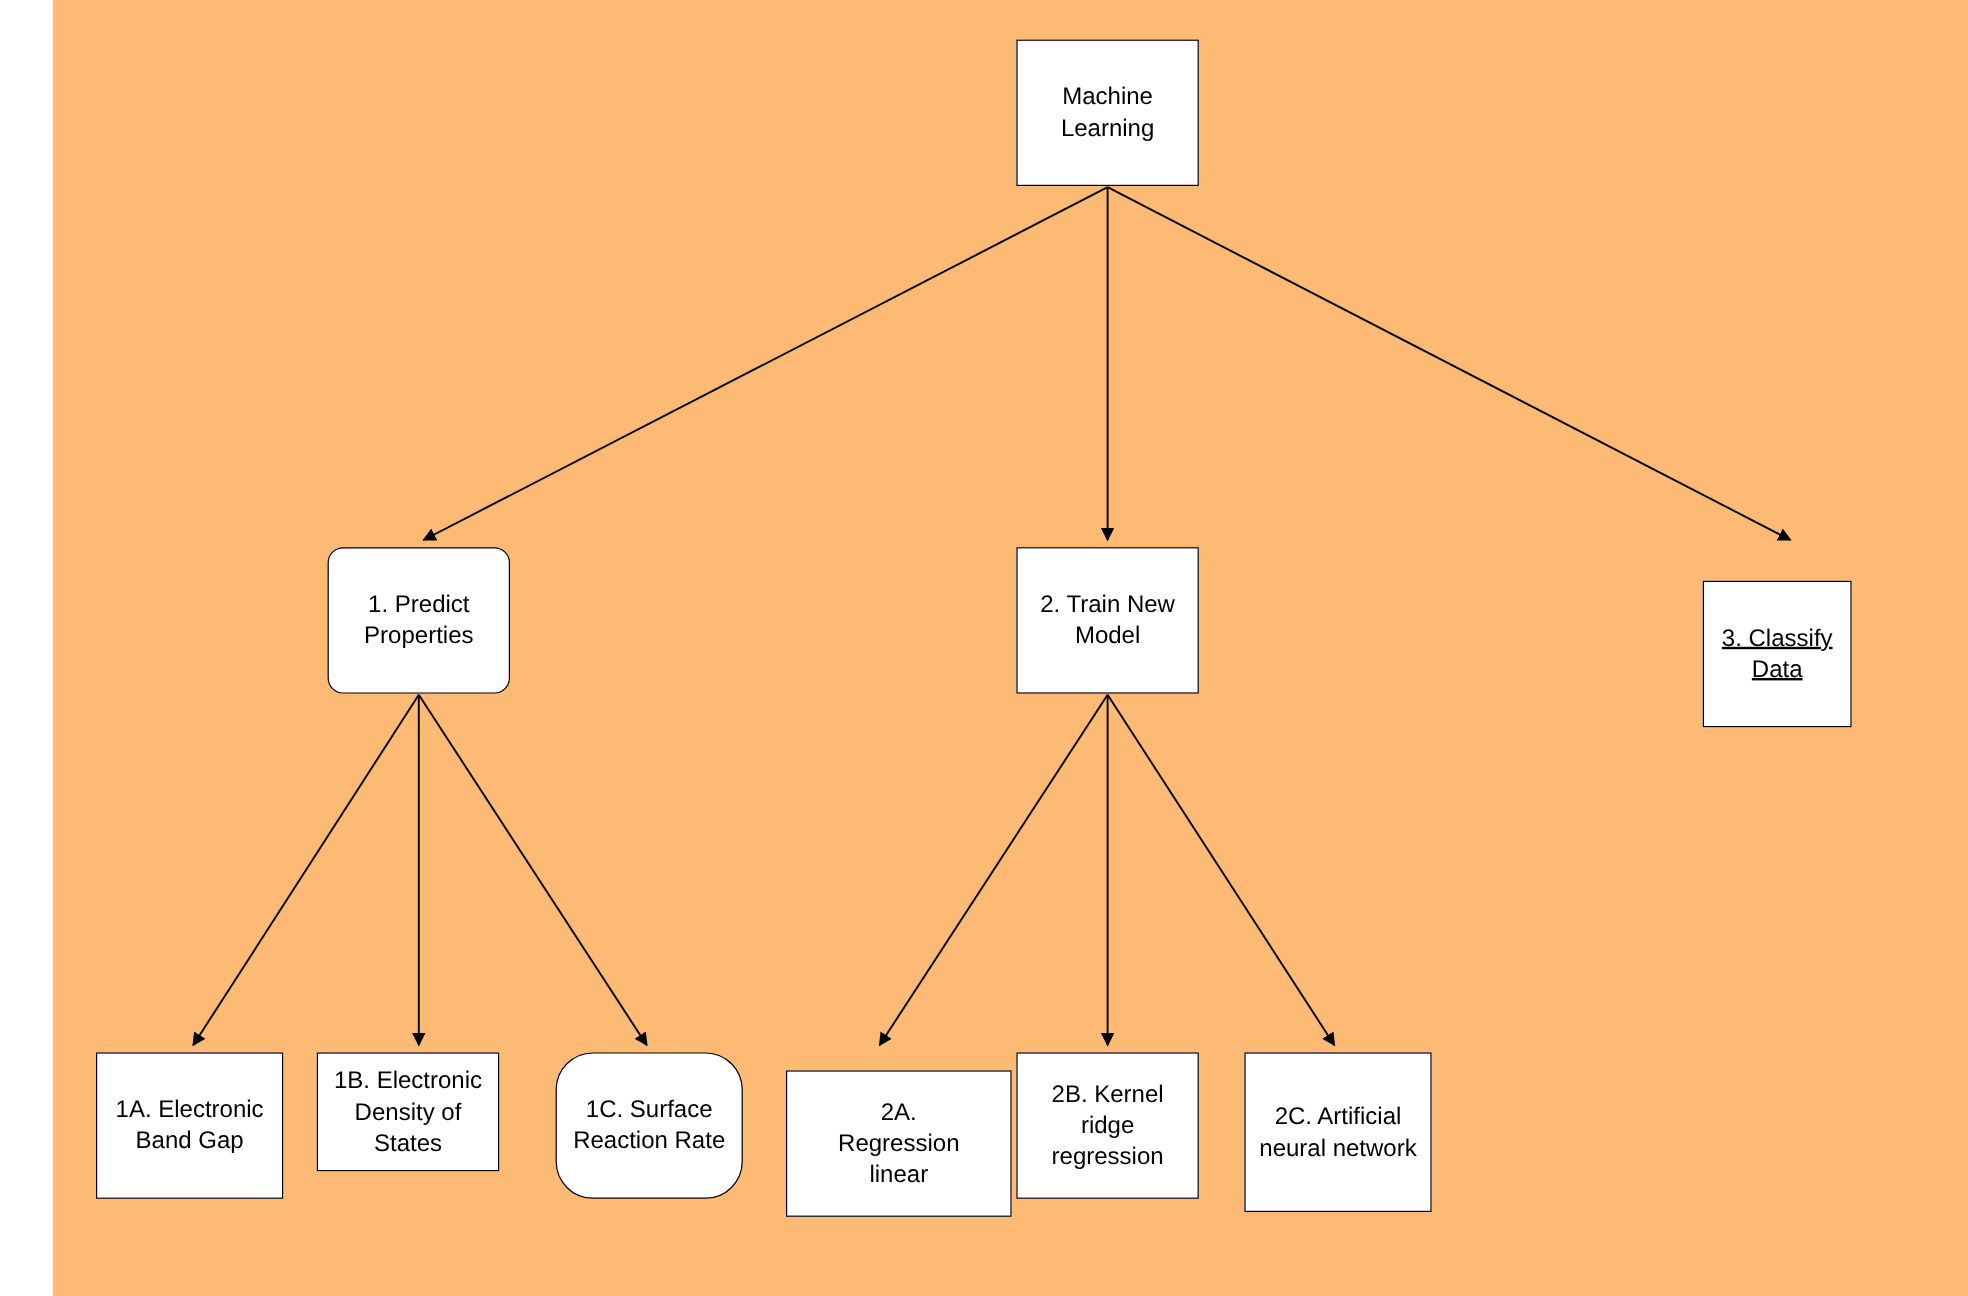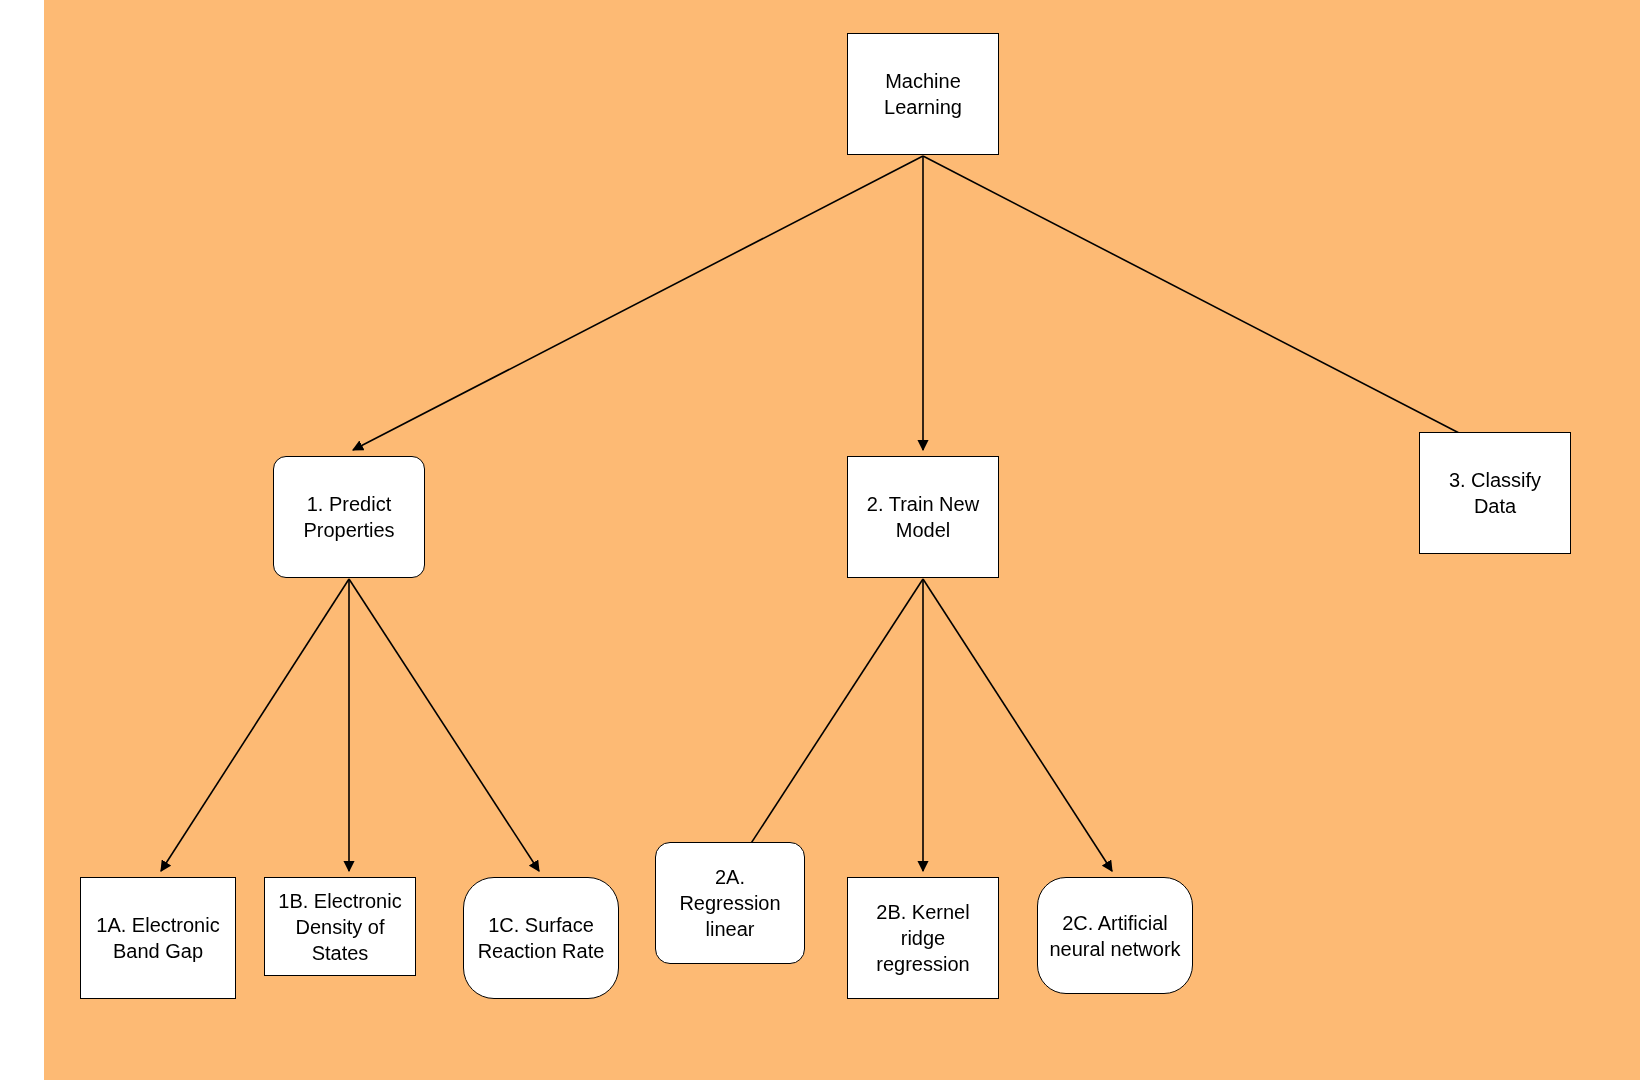--- a/index.html
+++ b/index.html
@@ -64,32 +64,32 @@
       </g>
   </svg>
 
   <div id="node-layer">
       <div class="node" style="left: 803px; top: 33px; width: 152px; height: 122px; border-color: rgb(0, 0, 0);">Machine
 Learning</div>
       <div class="node" style="left: 229px; top: 456px; width: 152px; height: 122px; border-color: rgb(0, 0, 0); border-radius: 13px;">1. Predict
 Properties</div>
       <div class="node" style="left: 803px; top: 456px; width: 152px; height: 122px; border-color: rgb(0, 0, 0);">2. Train New
 Model</div>
-      <div class="node" style="left: 1375px; top: 432px; width: 152px; height: 122px; border-color: rgb(0, 0, 0);">3. Classify
+      <div class="node" style="left: 1375px; top: 484px; width: 124px; height: 122px; border-color: rgb(0, 0, 0); text-decoration: underline;">3. Classify
 Data</div>
       <div class="node" style="left: 36px; top: 877px; width: 156px; height: 122px; border-color: rgb(0, 0, 0);">1A. Electronic
 Band Gap</div>
       <div class="node" style="left: 220px; top: 877px; width: 152px; height: 99px; border-color: rgb(0, 0, 0);">1B. Electronic
 Density of
 States</div>
       <div class="node" style="left: 419px; top: 877px; width: 156px; height: 122px; border-color: rgb(0, 0, 0); border-radius: 31px;">1C. Surface
 Reaction Rate</div>
-      <div class="node" style="left: 611px; top: 842px; width: 150px; height: 122px; border-color: rgb(0, 0, 0); border-radius: 15px;">2A.
+      <div class="node" style="left: 611px; top: 892px; width: 188px; height: 122px; border-color: rgb(0, 0, 0);">2A.
 Regression
 linear</div>
       <div class="node" style="left: 803px; top: 877px; width: 152px; height: 122px; border-color: rgb(0, 0, 0); text-align: center;">2B. Kernel
 ridge
 regression</div>
-      <div class="node" style="left: 993px; top: 877px; width: 156px; height: 117px; border-color: rgb(0, 0, 0); border-radius: 29px;">2C. Artificial
+      <div class="node" style="left: 993px; top: 877px; width: 156px; height: 133px; border-color: rgb(0, 0, 0);">2C. Artificial
 neural network</div>
     </div>
 
 </div>
 
 </body></html>

